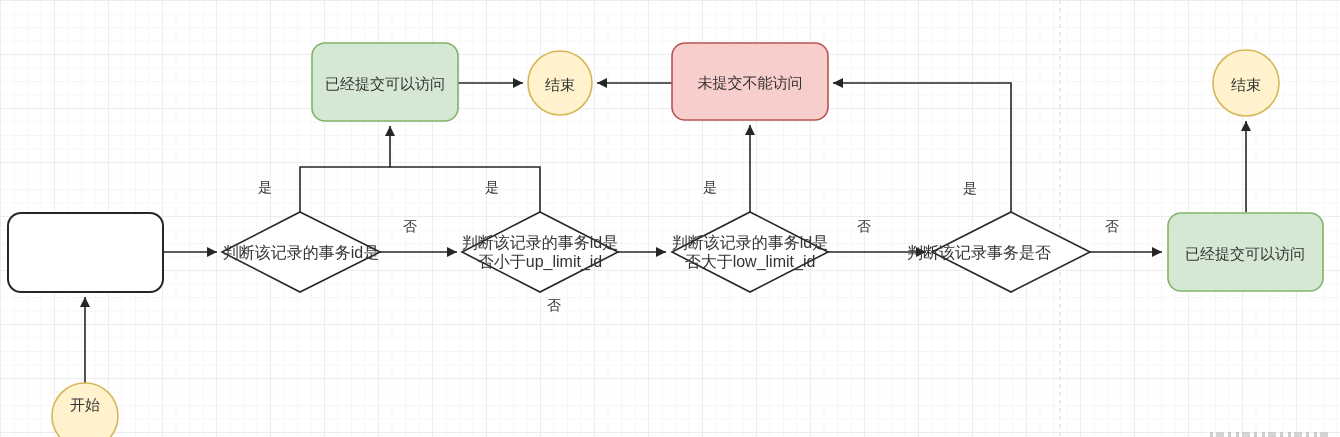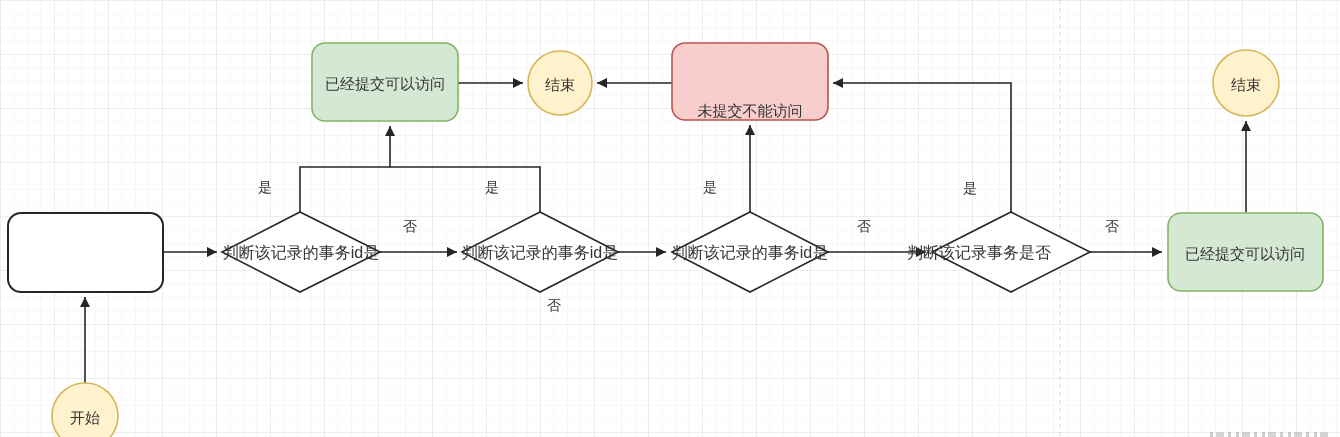--- a/index.html
+++ b/index.html
@@ -76,46 +76,48 @@
     <polygon class="shape-black" points="540,212 618,252 540,292 462,252" stroke-width="1.6"></polygon>
     <polygon class="shape-black" points="750,212 828,252 750,292 672,252" stroke-width="1.6"></polygon>
     <polygon class="shape-black" points="1011,212 1090,252 1011,292 932,252" stroke-width="1.6"></polygon>
     <rect class="shape-green" x="312" y="43" width="146" height="78" rx="13" stroke-width="1.6"></rect>
     <circle class="shape-yellow" cx="560" cy="83" r="32" stroke-width="1.6"></circle>
     <rect class="shape-red" x="672" y="43" width="156" height="77" rx="13" stroke-width="1.6"></rect>
     <rect class="shape-green" x="1168" y="213" width="155" height="78" rx="13" stroke-width="1.6"></rect>
     <circle class="shape-yellow" cx="1246" cy="83" r="33" stroke-width="1.6"></circle>
   </svg>
 
-  <div class="node-label" style="left:85px;top:417px;">开始</div>
+  <div class="node-label" style="left:85px;top:404px;">开始</div>
 
   <div class="node-label" style="left:86px;top:253px;">
   </div>
 
   <div class="node-label small" style="left:301px;top:252px;">
     <span>判断该记录的事务id是</span>
   </div>
 
   <div class="node-label small" style="left:540px;top:252px;">
     <span>判断该记录的事务id是</span>
+    <span>否小于up_limit_id</span>
   </div>
 
   <div class="node-label small" style="left:750px;top:252px;">
     <span>判断该记录的事务id是</span>
+    <span>否大于low_limit_id</span>
   </div>
 
   <div class="node-label small" style="left:979px;top:252px;">
     <span>判断该记录事务是否</span>
   </div>
 
   <div class="node-label" style="left:385px;top:83px;">已经提交可以访问</div>
 
   <div class="node-label" style="left:560px;top:84px;">结束</div>
 
-  <div class="node-label" style="left:750px;top:82px;margin-top:28px;">未提交不能访问</div>
+  <div class="node-label" style="left:750px;top:82px;">未提交不能访问</div>
 
   <div class="node-label" style="left:1245px;top:253px;">已经提交可以访问</div>
 
   <div class="node-label" style="left:1246px;top:84px;">结束</div>
 
   <div class="edge-label" style="left:265px;top:188px;">是</div>
   <div class="edge-label" style="left:492px;top:188px;">是</div>
   <div class="edge-label" style="left:710px;top:188px;">是</div>
   <div class="edge-label" style="left:970px;top:189px;">是</div>
   <div class="edge-label" style="left:410px;top:227px;">否</div>

